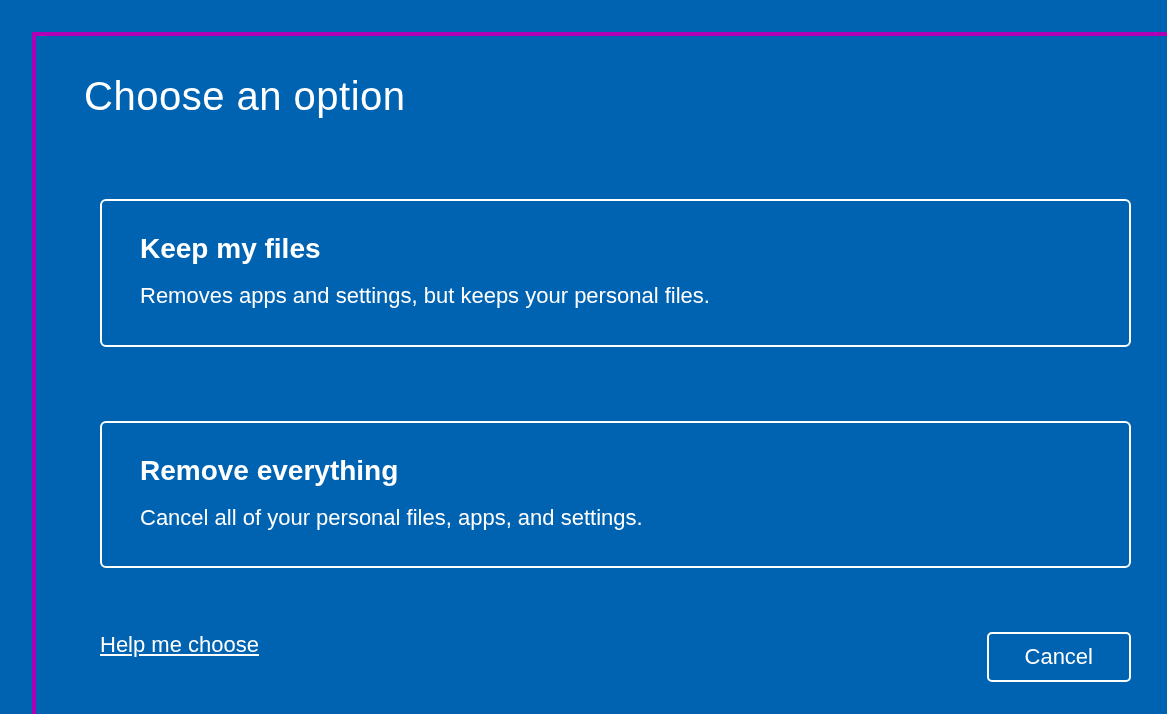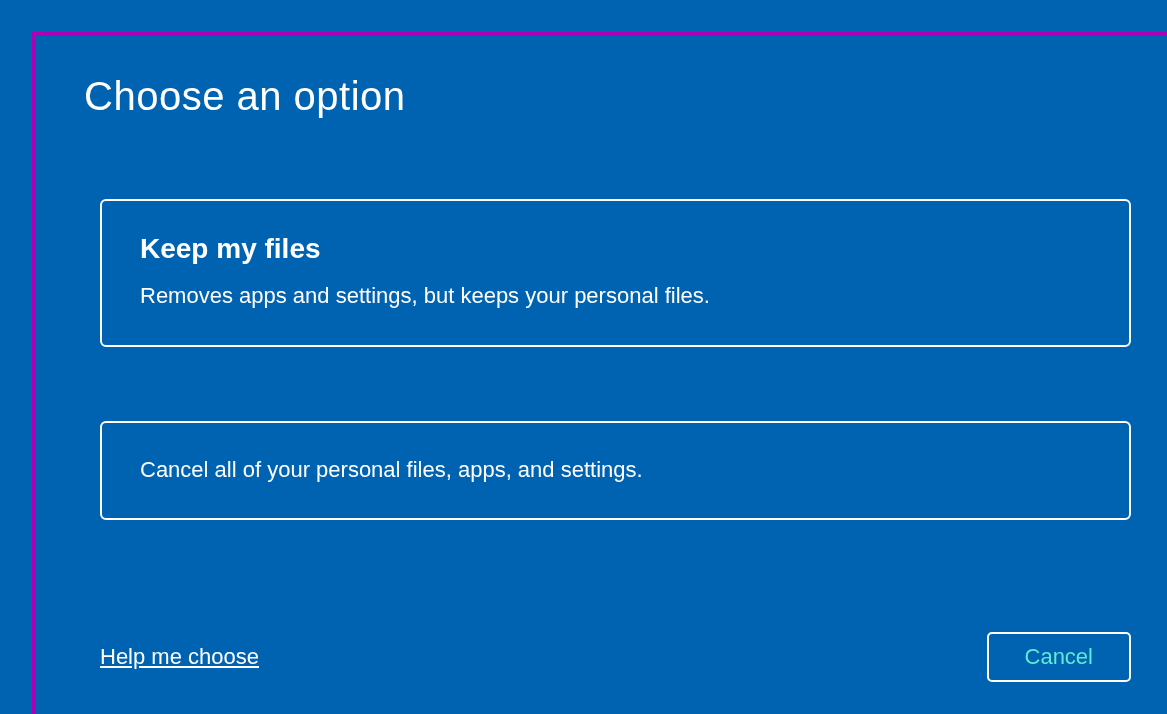--- a/index.html
+++ b/index.html
@@ -43,55 +43,56 @@
       margin-bottom: 6px;
     }
     .option-description {
       font-size: 22px;
       font-weight: 300;
       line-height: 1.35;
     }
     .footer {
       display: flex;
       justify-content: space-between;
-      align-items: center;
+      align-items: flex-start;
       margin-top: auto;
     }
     .help-link {
       font-size: 22px;
       font-weight: 300;
       text-decoration: underline;
       color: #ffffff;
       cursor: pointer;
     }
     .cancel-button {
       border: 2.5px solid #ffffff;
       border-radius: 5px;
       background: transparent;
-      color: #5eead4;
+      color: #ffffff;
       font-size: 22px;
       font-weight: 300;
       font-family: inherit;
       padding: 10px 36px;
       cursor: pointer;
     }
   </style>
 </head>
 <body>
 
 <h1 class="page-title">Choose an option</h1>
 
 <div class="options-container">
 
   <div class="option-card">
     <div class="option-title">Keep my files</div>
     <div class="option-description">Removes apps and settings, but keeps your personal files.</div>
   </div>
 
   <div class="option-card">
+    <div class="option-title">Remove everything</div>
     <div class="option-description">Cancel all of your personal files, apps, and settings.</div>
   </div>
 
 </div>
 
 <div class="footer">
   <a class="help-link">Help me choose</a>
   <button class="cancel-button">Cancel</button>
 </div>
 

